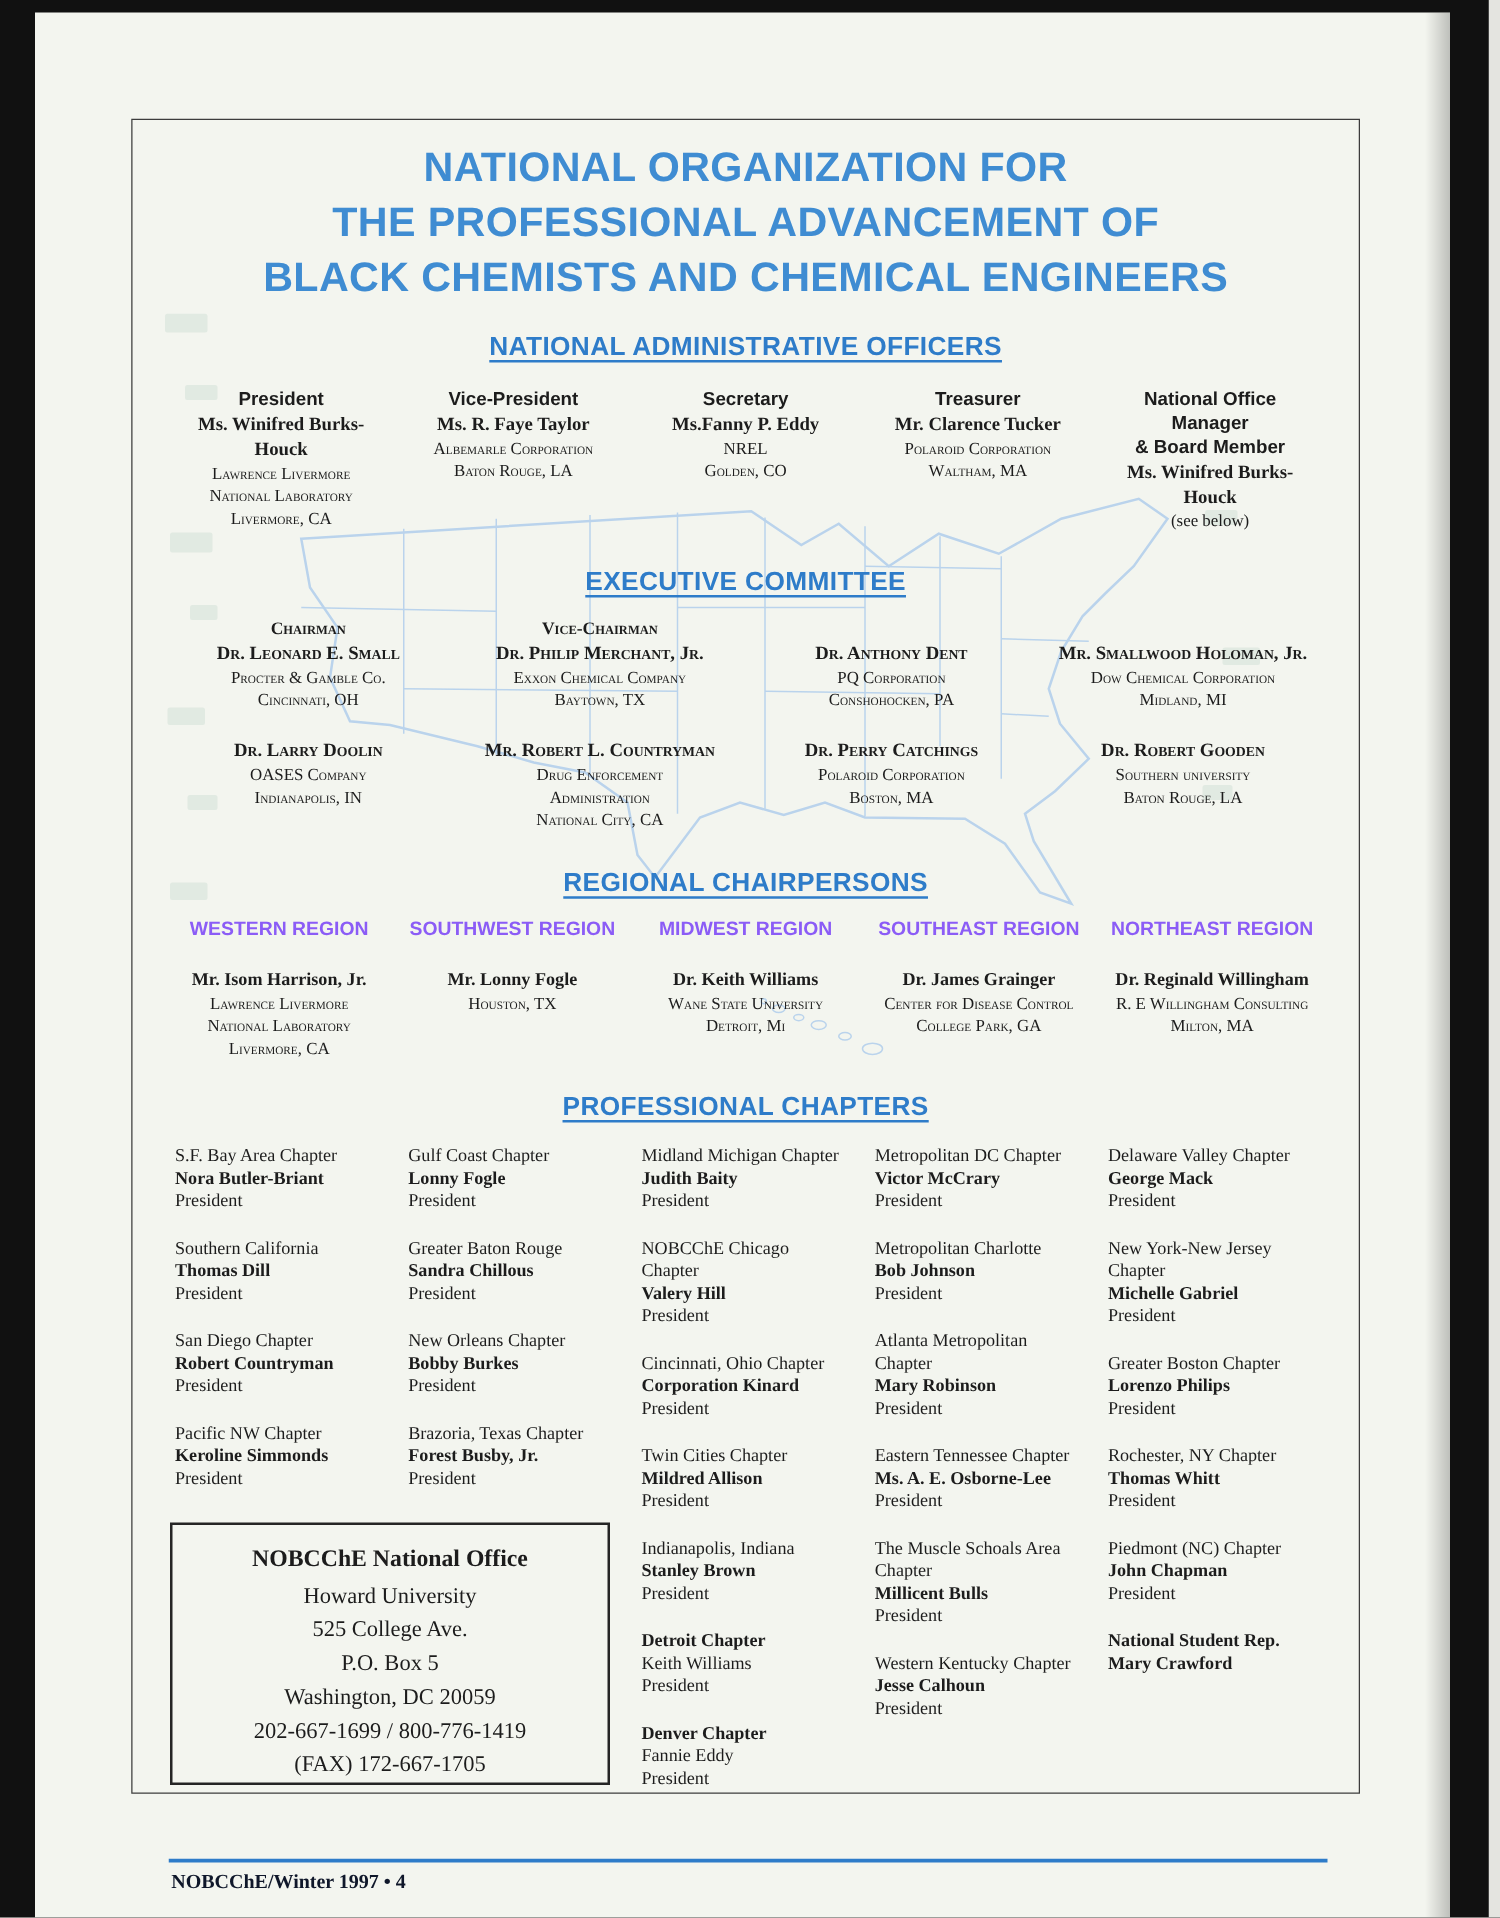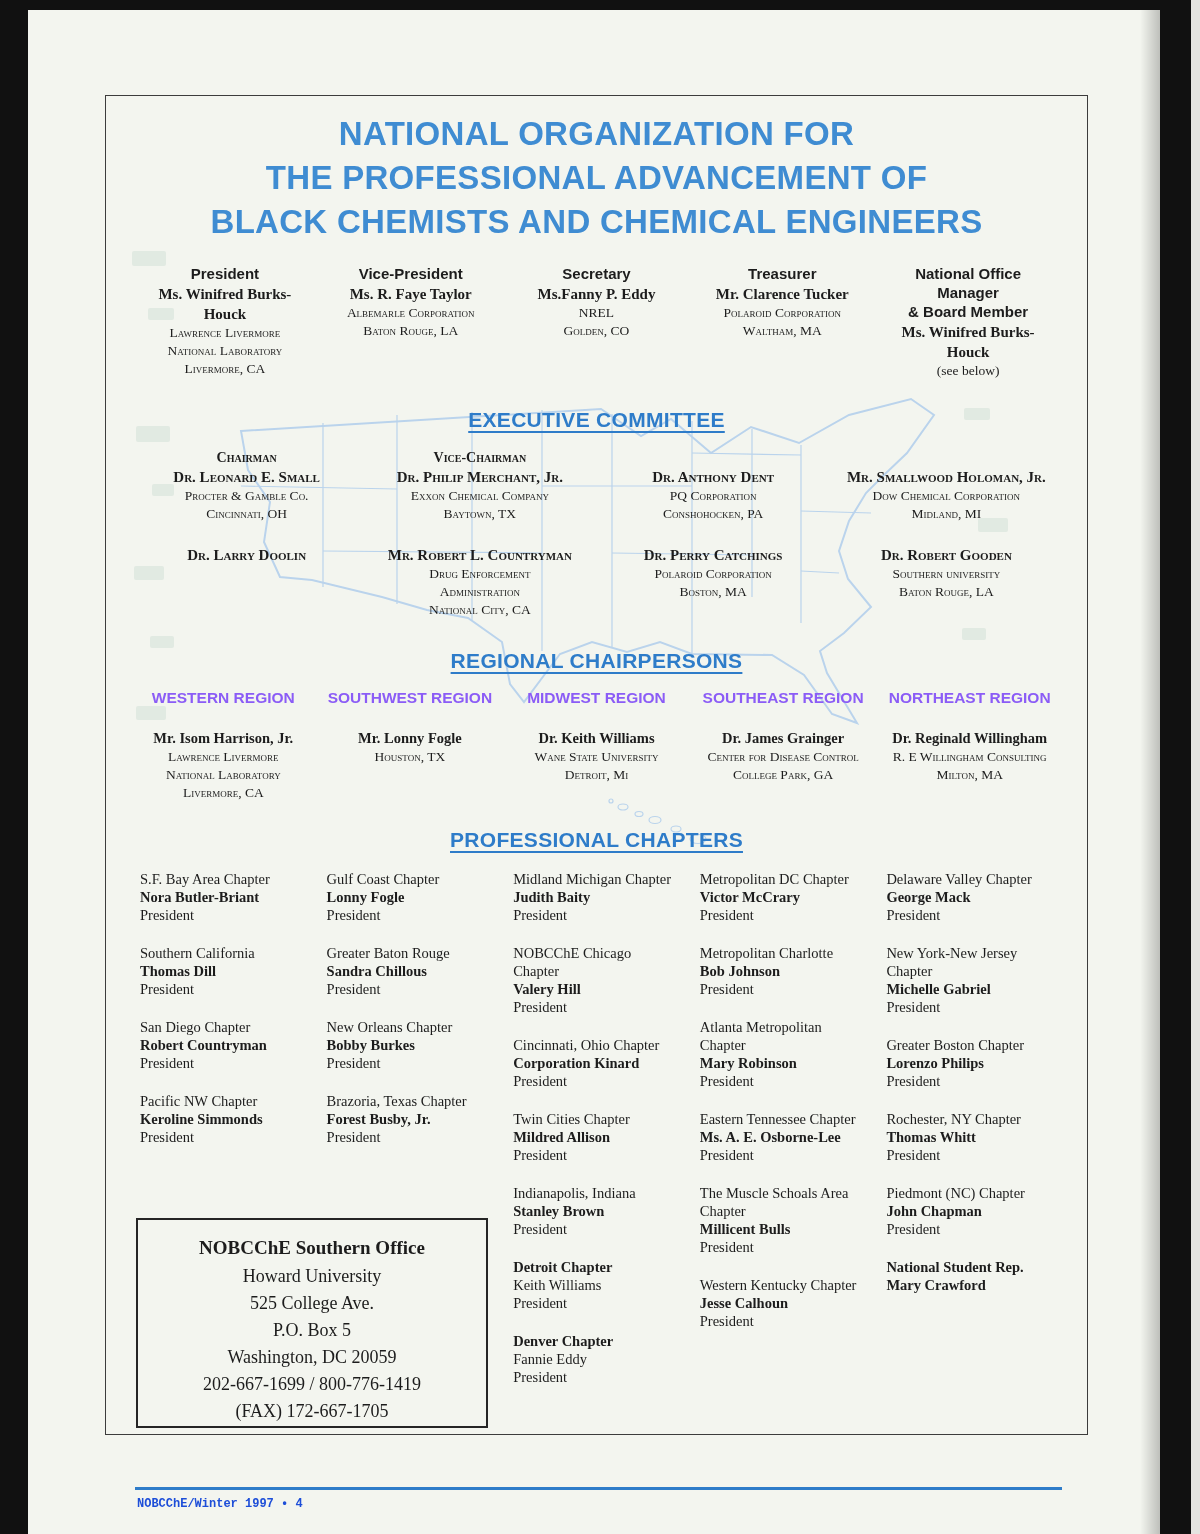--- a/index.html
+++ b/index.html
@@ -65,22 +65,22 @@
   .c-name { font-weight:bold; white-space:pre-line; }
   .c-role { white-space:pre-line; }
 
   .office-box { position:absolute; left:30px; top:1122px; width:352px; height:210px;
                 border:2px solid #252525; text-align:center; padding-top:13px; z-index:2;
                 background:rgba(243,245,239,0.6); }
   .ob-title { font-weight:bold; font-size:19px; line-height:30px; }
   .ob-line { font-size:18px; line-height:27px; }
 
   .footer-rule { position:absolute; left:107px; top:1477px; width:927px; height:3px; background:#2e7cc9; }
-  .footer-text { position:absolute; left:109px; top:1487px; color:#1d4ed8;
-                 font-family:Liberation Mono, monospace; font-weight:bold; font-size:12px; }
+  .footer-text { position:absolute; left:109px; top:1487px; color:#0f172a;
+                 font-family:Liberation Serif, serif; font-weight:bold; font-size:16px; }
 </style>
 </head>
 <body>
 
 <div class="right-sliver"></div>
 
 <div class="sheet">
 
   <div class="content-box">
 
@@ -109,20 +109,21 @@
 
     <div class="layer">
 
       <div class="title">
 
       <div class="t-line">NATIONAL ORGANIZATION FOR</div>
           <div class="t-line">THE PROFESSIONAL ADVANCEMENT OF</div>
           <div class="t-line">BLACK CHEMISTS AND CHEMICAL ENGINEERS</div>
         </div>
 
+      <div class="sec-heading h-officers">NATIONAL ADMINISTRATIVE OFFICERS</div>
 
       <div class="officers">
 
       <div class="officer">
           <div class="o-title">President</div>
           <div class="o-name">Ms. Winifred Burks-Houck</div>
           <div class="o-org">Lawrence Livermore
 National Laboratory
 Livermore, CA</div>
           <div class="o-note"></div>
@@ -184,20 +185,22 @@
           <div class="m-name">Mr. Smallwood Holoman, Jr.</div>
           <div class="m-org">Dow Chemical Corporation
 Midland, MI</div>
         </div>
         </div>
 
       <div class="committee-row row-2">
 
       <div class="member">
           <div class="m-name">Dr. Larry Doolin</div>
+          <div class="m-org">OASES Company
+Indianapolis, IN</div>
         </div>
           <div class="member">
           <div class="m-name">Mr. Robert L. Countryman</div>
           <div class="m-org">Drug Enforcement
 Administration
 National City, CA</div>
         </div>
           <div class="member">
           <div class="m-name">Dr. Perry Catchings</div>
           <div class="m-org">Polaroid Corporation
@@ -400,21 +403,21 @@
             <div class="c-name">National Student Rep.
 Mary Crawford</div>
             <div class="c-role"></div>
           </div>
           </div>
       </div>
 
     </div>
 
     <div class="office-box">
-      <div class="ob-title">NOBCChE Southern Office</div>
+      <div class="ob-title">NOBCChE National Office</div>
       <div>
 
       <div class="ob-line">Howard University</div>
           <div class="ob-line">525 College Ave.</div>
           <div class="ob-line">P.O. Box 5</div>
           <div class="ob-line">Washington, DC  20059</div>
           <div class="ob-line">202-667-1699 / 800-776-1419</div>
           <div class="ob-line">(FAX) 172-667-1705</div>
         </div>
     </div>

